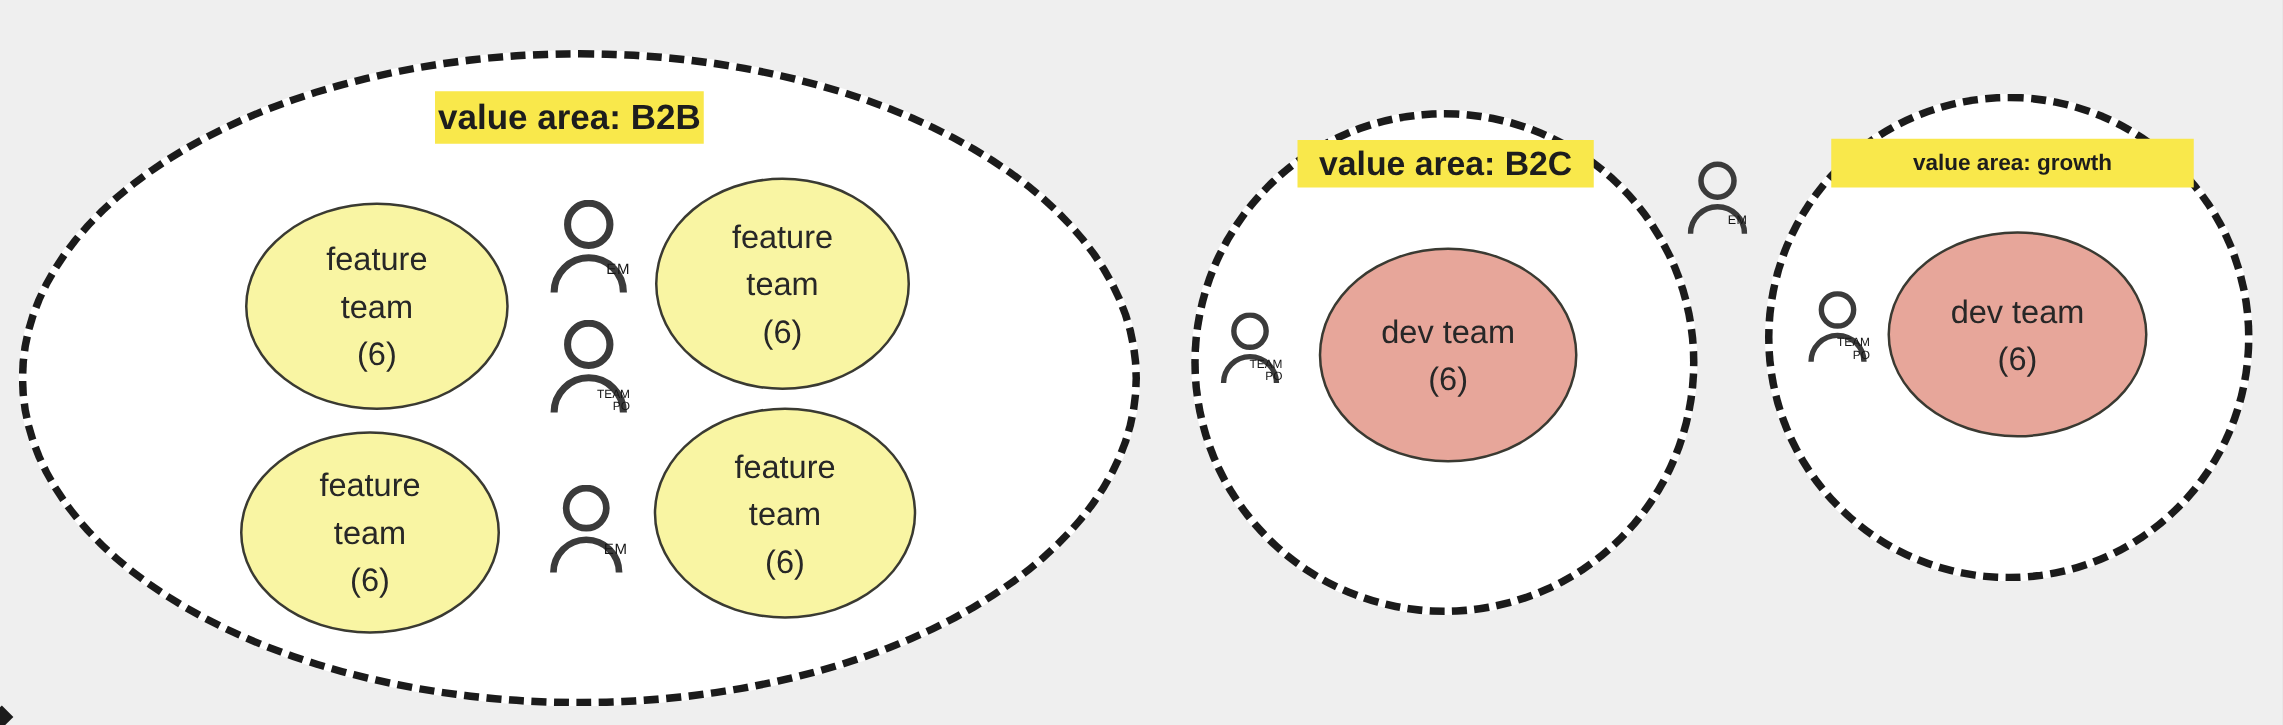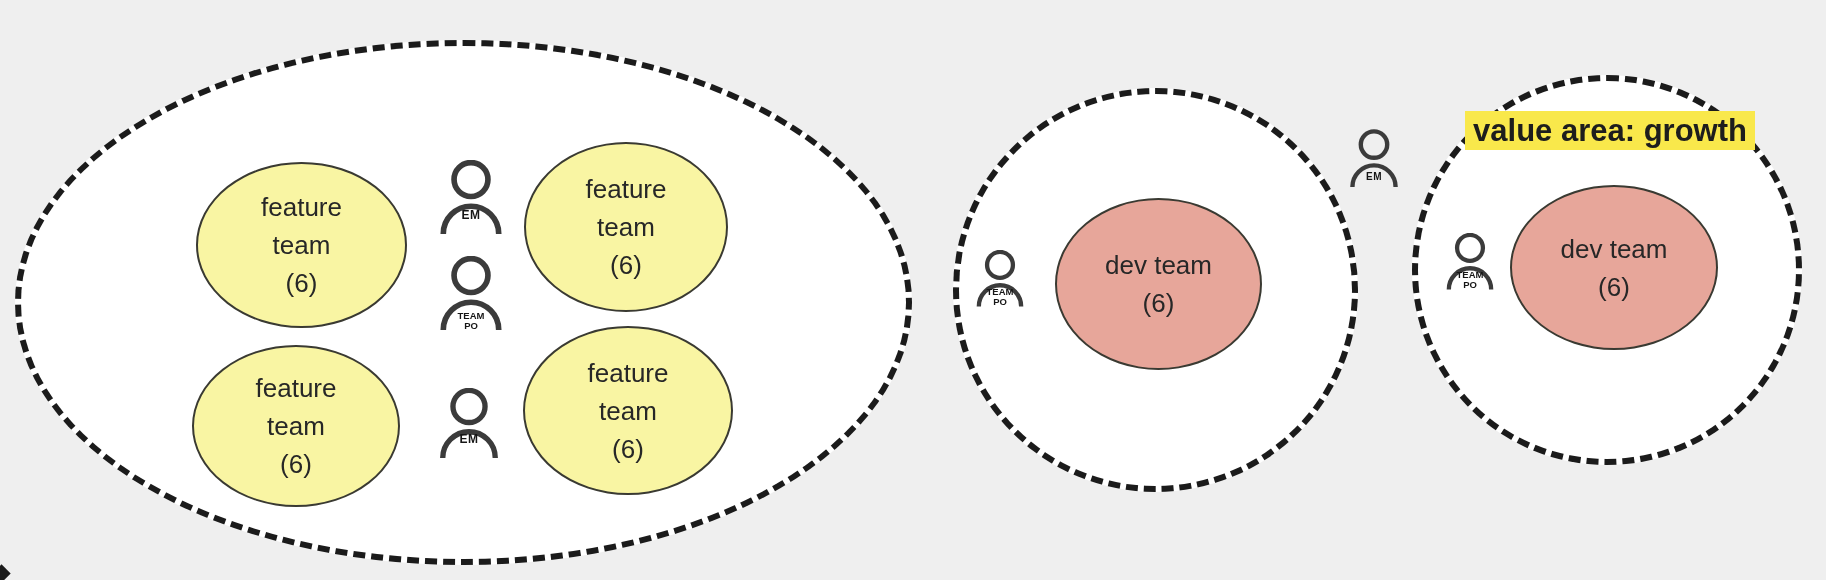--- a/index.html
+++ b/index.html
@@ -26,21 +26,21 @@
   .badge{
     position:absolute;
     background:var(--title_highlight,#f9e84b);
     display:flex;align-items:center;justify-content:center;
     font-weight:bold;color:#1d1d1d;
     box-sizing:border-box;
     white-space:nowrap;
   }
   .badge-b2b{left:348px;top:73px;width:215px;height:42px;font-size:28px;}
   .badge-b2c{left:1038px;top:112px;width:237px;height:38px;font-size:27px;}
-  .badge-growth{left:1465px;top:111px;width:290px;height:39px;font-size:31px;}
+  .badge-growth{left:1465px;top:111px;width:290px;height:39px;font-size:18px;}
   
   .team{
     position:absolute;
     border-radius:50%;
     border:2px solid var(--team_border,#3a3a32);
     box-sizing:border-box;
     display:flex;align-items:center;justify-content:center;
     text-align:center;
     font-size:26px;line-height:38px;
     color:#272727;
@@ -57,22 +57,22 @@
   
   .person{position:absolute;}
   .person svg{display:block;width:100%;height:100%;}
   .person circle,.person path{
     fill:none;
     stroke:var(--person_icon,#3b3b3b);
     stroke-width:5.5;
   }
   .plabel{
     position:absolute;left:0;right:0;
-    text-align:center;
-    font-weight:bold;color:#161616;
+    text-align:right;
+    font-weight:normal;color:#161616;
     white-space:pre-line;
   }
   .plabel-one{bottom:14px;font-size:12px;letter-spacing:.5px;}
   .plabel-one-sm{bottom:8px;font-size:10px;letter-spacing:.4px;}
   .plabel-two{bottom:1px;font-size:9.5px;line-height:10px;}
   .p-em1{left:438px;top:160px;width:66px;height:76px;}
   .p-areapo{left:438px;top:256px;width:66px;height:76px;}
   .p-em2{left:436px;top:388px;width:66px;height:72px;}
   .p-teampo1{left:974px;top:250px;width:52px;height:58px;}
   .p-em3{left:1350px;top:128px;width:48px;height:62px;}
@@ -83,20 +83,21 @@
     background:var(--dashed_border,#1b1b1b);
     transform:rotate(45deg);
   }
 </style>
 </head>
 <body>
 
 <div class="stage">
 
   <div class="va va-b2b"></div>
+  <div class="badge badge-b2b">value area: B2B</div>
 
   <div class="team team-feature ft1">feature
 team
 (6)</div>
   <div class="team team-feature ft2">feature
 team
 (6)</div>
   <div class="team team-feature ft3">feature
 team
 (6)</div>
@@ -123,20 +124,21 @@
 
   <div class="person p-em2">
     <svg viewBox="0 0 60 74">
       <circle cx="30" cy="19" r="16.5"></circle>
       <path d="M3,72 A27,27 0 0 1 57,72"></path>
     </svg>
     <div class="plabel plabel-one">EM</div>
   </div>
 
   <div class="va va-b2c"></div>
+  <div class="badge badge-b2c">value area: B2C</div>
 
   <div class="team team-dev dev-b2c">dev team
 (6)</div>
 
   <div class="person p-teampo1">
     <svg viewBox="0 0 60 74">
       <circle cx="30" cy="19" r="16.5"></circle>
       <path d="M3,72 A27,27 0 0 1 57,72"></path>
     </svg>
     <div class="plabel plabel-two">TEAM

